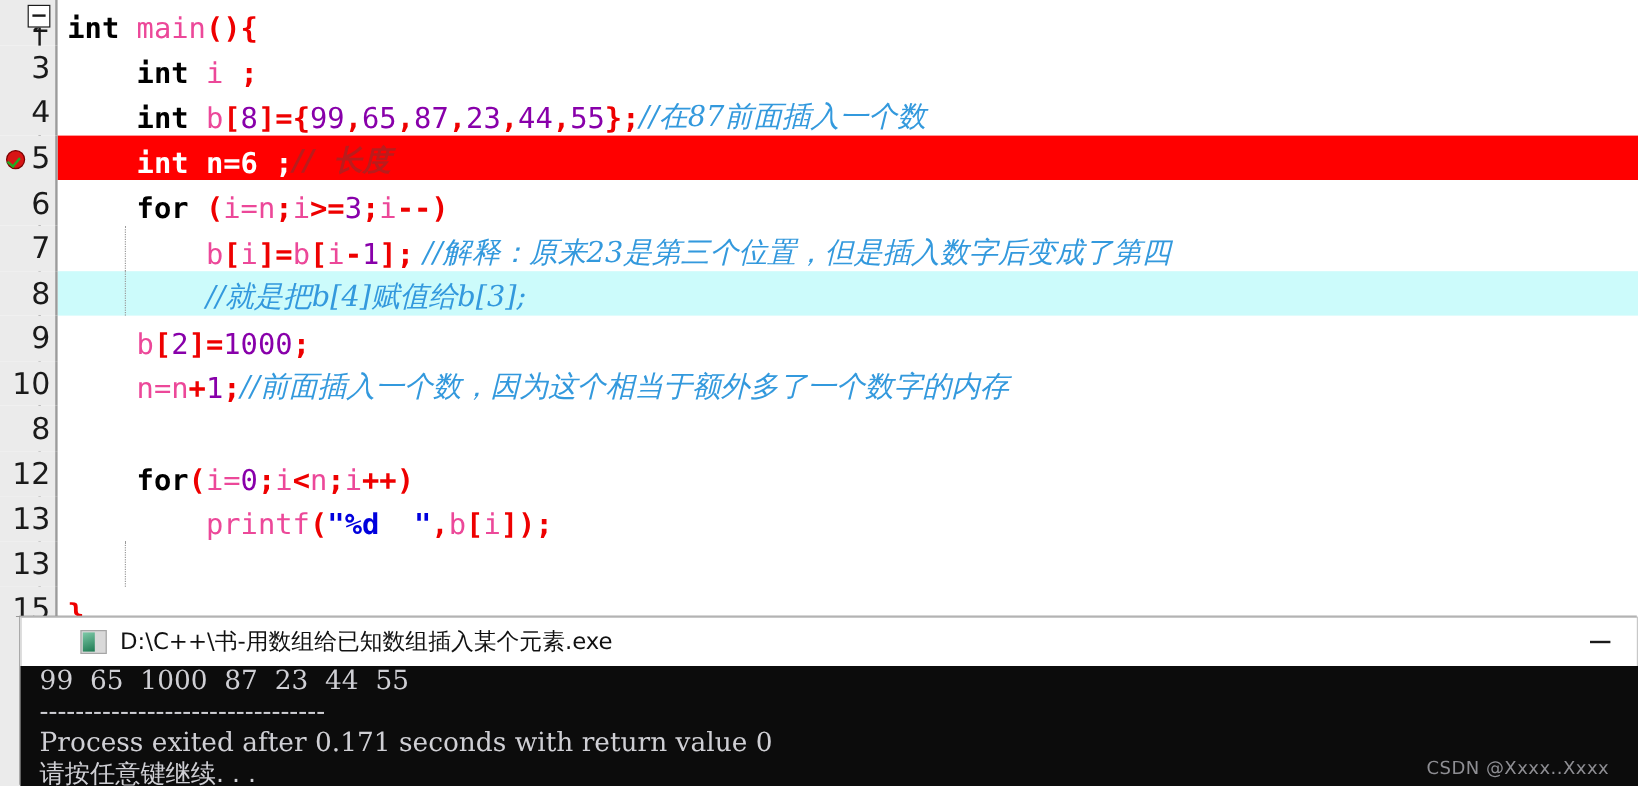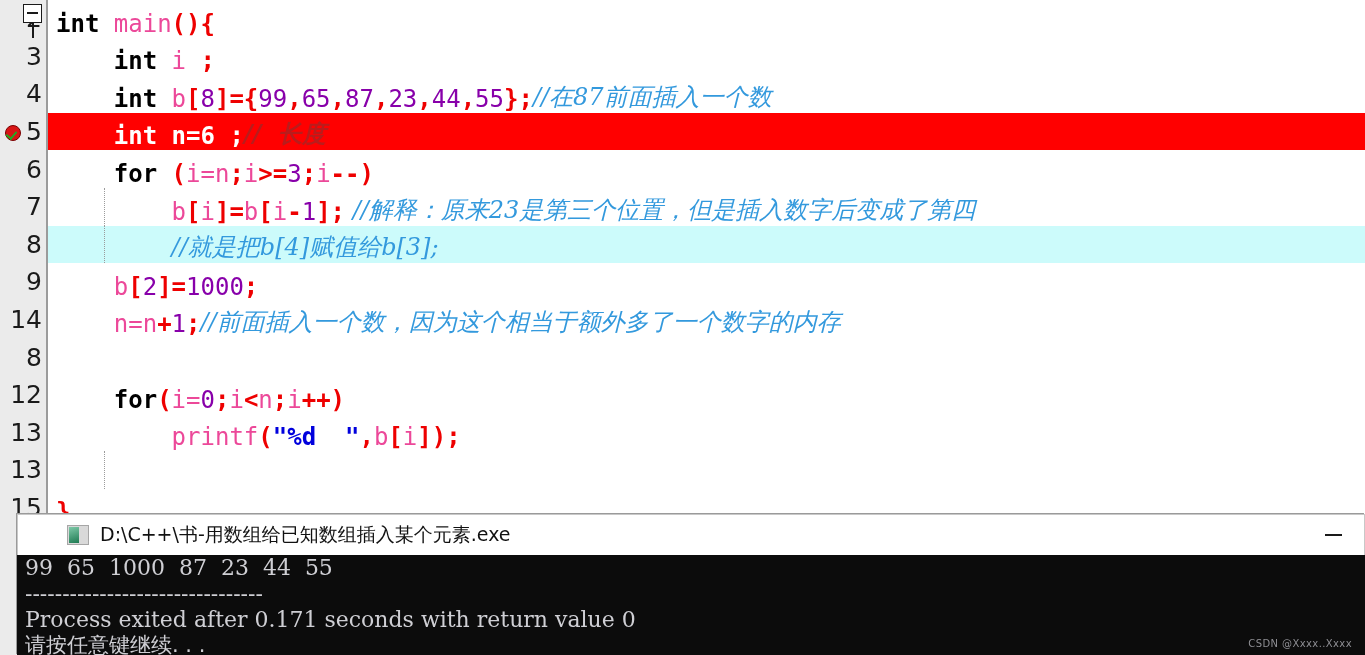--- a/index.html
+++ b/index.html
@@ -164,31 +164,31 @@
     background:#0c0c0c;
     overflow:hidden;
     padding:0;
   }
   .con-line{
     font-family:"DejaVu Serif","Liberation Serif",serif;
     font-size:22px;
     color:#cfcfd4;
     white-space:pre;
     line-height:26px;
-    padding-left:8px;
+    padding-left:16px;
   }
   .con-line.cjk{
     font-family:"DejaVu Sans","Liberation Sans",sans-serif;
     font-size:21px;
     line-height:24px;
   }
   .watermark{
-    position:absolute;right:13px;bottom:6px;
-    font-family:"DejaVu Sans","Liberation Sans",sans-serif;
-    font-size:10px;
+    position:absolute;right:24px;bottom:6px;
+    font-family:"DejaVu Sans","Liberation Sans",sans-serif;
+    font-size:15px;
     color:#8e8e93;
     letter-spacing:0.4px;
   }
 
   
   .left-strip{
     position:absolute;left:0;top:514px;width:18px;height:141px;
     background:#ebebeb;
   }
 </style>
@@ -198,21 +198,21 @@
 <div id="editor">
   <div id="code-lines">
       <div class="code-row"><div class="gutter"></div><div class="gutter-sep"></div><div class="lineno">2</div><div class="codetext"><span class="t-kw">int </span><span class="t-plain">main</span><span class="t-red">(){</span></div><div class="fold-box"></div><div class="fold-line" style="top: 23px; height: 497.8px;"></div><div class="fold-end" style="top: 520.8px;"></div></div>
       <div class="code-row"><div class="gutter"></div><div class="gutter-sep"></div><div class="lineno">3</div><div class="codetext"><span class="t-plain">    </span><span class="t-kw">int </span><span class="t-plain">i </span><span class="t-red">;</span></div></div>
       <div class="code-row"><div class="gutter"></div><div class="gutter-sep"></div><div class="lineno">4</div><div class="codetext"><span class="t-plain">    </span><span class="t-kw">int </span><span class="t-plain">b</span><span class="t-red">[</span><span class="t-num">8</span><span class="t-red">]=</span><span class="t-red">{</span><span class="t-num">99</span><span class="t-red">,</span><span class="t-num">65</span><span class="t-red">,</span><span class="t-num">87</span><span class="t-red">,</span><span class="t-num">23</span><span class="t-red">,</span><span class="t-num">44</span><span class="t-red">,</span><span class="t-num">55</span><span class="t-red">};</span><span class="t-cmt">//在87前面插入一个数</span></div></div>
       <div class="code-row"><div class="rowbg" style="background: rgb(255, 0, 0);"></div><div class="gutter"></div><div class="gutter-sep"></div><div class="lineno">5</div><div class="bp"></div><div class="codetext"><span class="t-white" style="color: rgb(255, 255, 255);">    </span><span class="t-white" style="color: rgb(255, 255, 255);">int </span><span class="t-white" style="color: rgb(255, 255, 255);">n=6 ;</span><span class="t-white" style="font-style: italic; font-family: &quot;DejaVu Serif&quot;, &quot;Liberation Serif&quot;, serif;">//  长度</span></div></div>
       <div class="code-row"><div class="gutter"></div><div class="gutter-sep"></div><div class="lineno">6</div><div class="codetext"><span class="t-plain">    </span><span class="t-kw">for </span><span class="t-red">(</span><span class="t-plain">i=n</span><span class="t-red">;</span><span class="t-plain">i</span><span class="t-red">&gt;=</span><span class="t-num">3</span><span class="t-red">;</span><span class="t-plain">i</span><span class="t-red">--)</span></div></div>
       <div class="code-row"><div class="gutter"></div><div class="gutter-sep"></div><div class="lineno">7</div><div class="guide" style="left: 104px;"></div><div class="codetext"><span class="t-plain">        </span><span class="t-plain">b</span><span class="t-red">[</span><span class="t-plain">i</span><span class="t-red">]=</span><span class="t-plain">b</span><span class="t-red">[</span><span class="t-plain">i</span><span class="t-red">-</span><span class="t-num">1</span><span class="t-red">];</span><span class="t-cmt"> //解释：原来23是第三个位置，但是插入数字后变成了第四</span></div></div>
       <div class="code-row"><div class="rowbg" style="background: rgb(204, 251, 251);"></div><div class="gutter"></div><div class="gutter-sep"></div><div class="lineno">8</div><div class="guide" style="left: 104px;"></div><div class="codetext"><span class="t-plain">        </span><span class="t-cmt">//就是把b[4]赋值给b[3];</span></div></div>
       <div class="code-row"><div class="gutter"></div><div class="gutter-sep"></div><div class="lineno">9</div><div class="codetext"><span class="t-plain">    </span><span class="t-plain">b</span><span class="t-red">[</span><span class="t-num">2</span><span class="t-red">]=</span><span class="t-num">1000</span><span class="t-red">;</span></div></div>
-      <div class="code-row"><div class="gutter"></div><div class="gutter-sep"></div><div class="lineno">14</div><div class="codetext"><span class="t-plain">    </span><span class="t-plain">n=n</span><span class="t-red">+</span><span class="t-num">1</span><span class="t-red">;</span><span class="t-cmt">//前面插入一个数，因为这个相当于额外多了一个数字的内存</span></div></div>
+      <div class="code-row"><div class="gutter"></div><div class="gutter-sep"></div><div class="lineno">10</div><div class="codetext"><span class="t-plain">    </span><span class="t-plain">n=n</span><span class="t-red">+</span><span class="t-num">1</span><span class="t-red">;</span><span class="t-cmt">//前面插入一个数，因为这个相当于额外多了一个数字的内存</span></div></div>
       <div class="code-row"><div class="gutter"></div><div class="gutter-sep"></div><div class="lineno">8</div><div class="codetext"></div></div>
       <div class="code-row"><div class="gutter"></div><div class="gutter-sep"></div><div class="lineno">12</div><div class="codetext"><span class="t-plain">    </span><span class="t-kw">for</span><span class="t-red">(</span><span class="t-plain">i=</span><span class="t-num">0</span><span class="t-red">;</span><span class="t-plain">i</span><span class="t-red">&lt;</span><span class="t-plain">n</span><span class="t-red">;</span><span class="t-plain">i</span><span class="t-red">++)</span></div></div>
       <div class="code-row"><div class="gutter"></div><div class="gutter-sep"></div><div class="lineno">13</div><div class="codetext"><span class="t-plain">        </span><span class="t-plain">printf</span><span class="t-red">(</span><span class="t-str">"%d  "</span><span class="t-red">,</span><span class="t-plain">b</span><span class="t-red">[</span><span class="t-plain">i</span><span class="t-red">]);</span></div></div>
       <div class="code-row"><div class="gutter"></div><div class="gutter-sep"></div><div class="lineno">13</div><div class="guide" style="left: 104px;"></div><div class="codetext"></div></div>
       <div class="code-row"><div class="gutter"></div><div class="gutter-sep"></div><div class="lineno">15</div><div class="codetext"><span class="t-red">}</span></div></div>
       <div class="code-row"><div class="gutter"></div><div class="gutter-sep"></div><div class="lineno">16</div><div class="codetext"></div></div>
     </div>
 </div>
 
 <div class="left-strip"></div>

